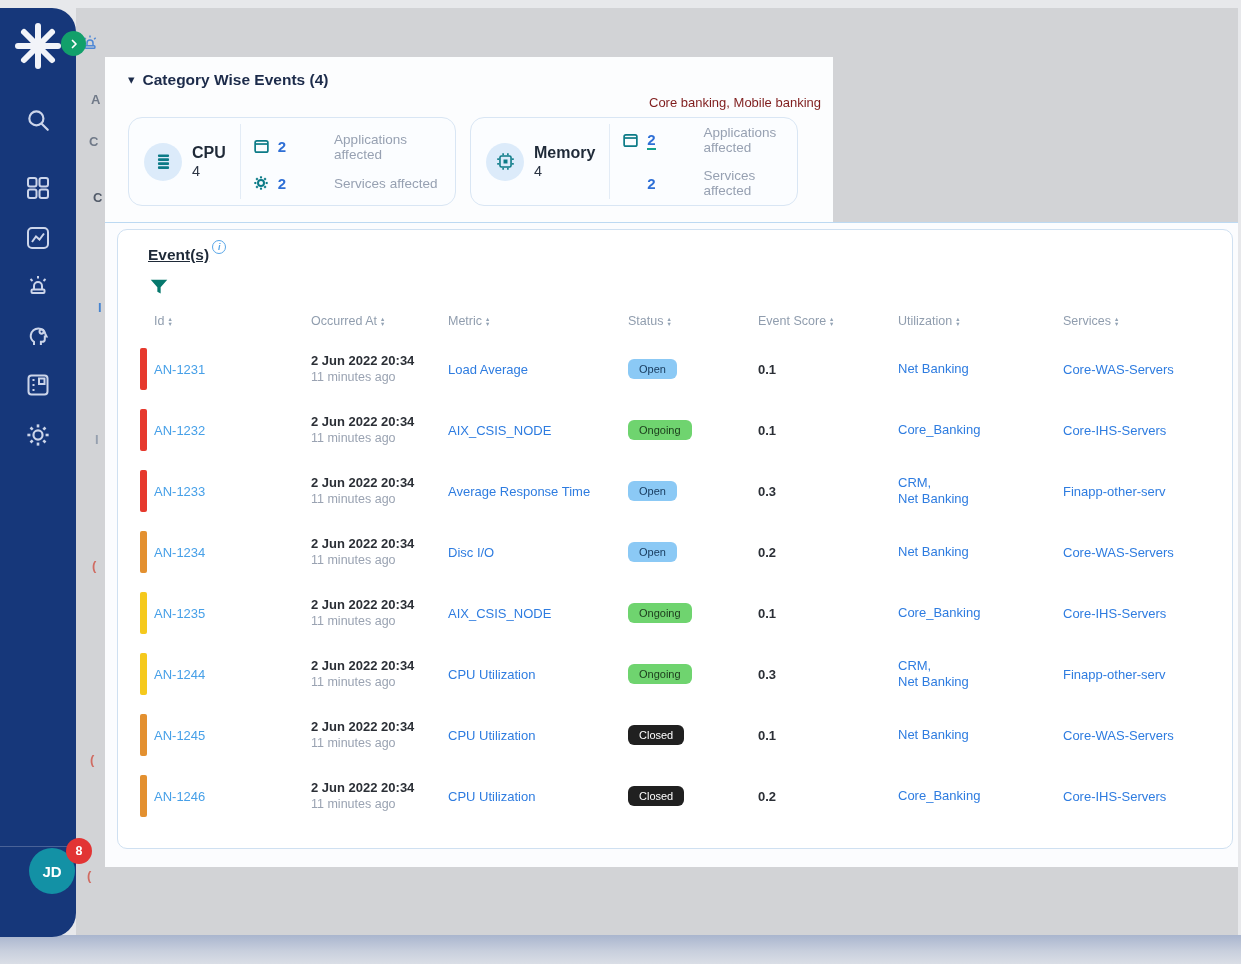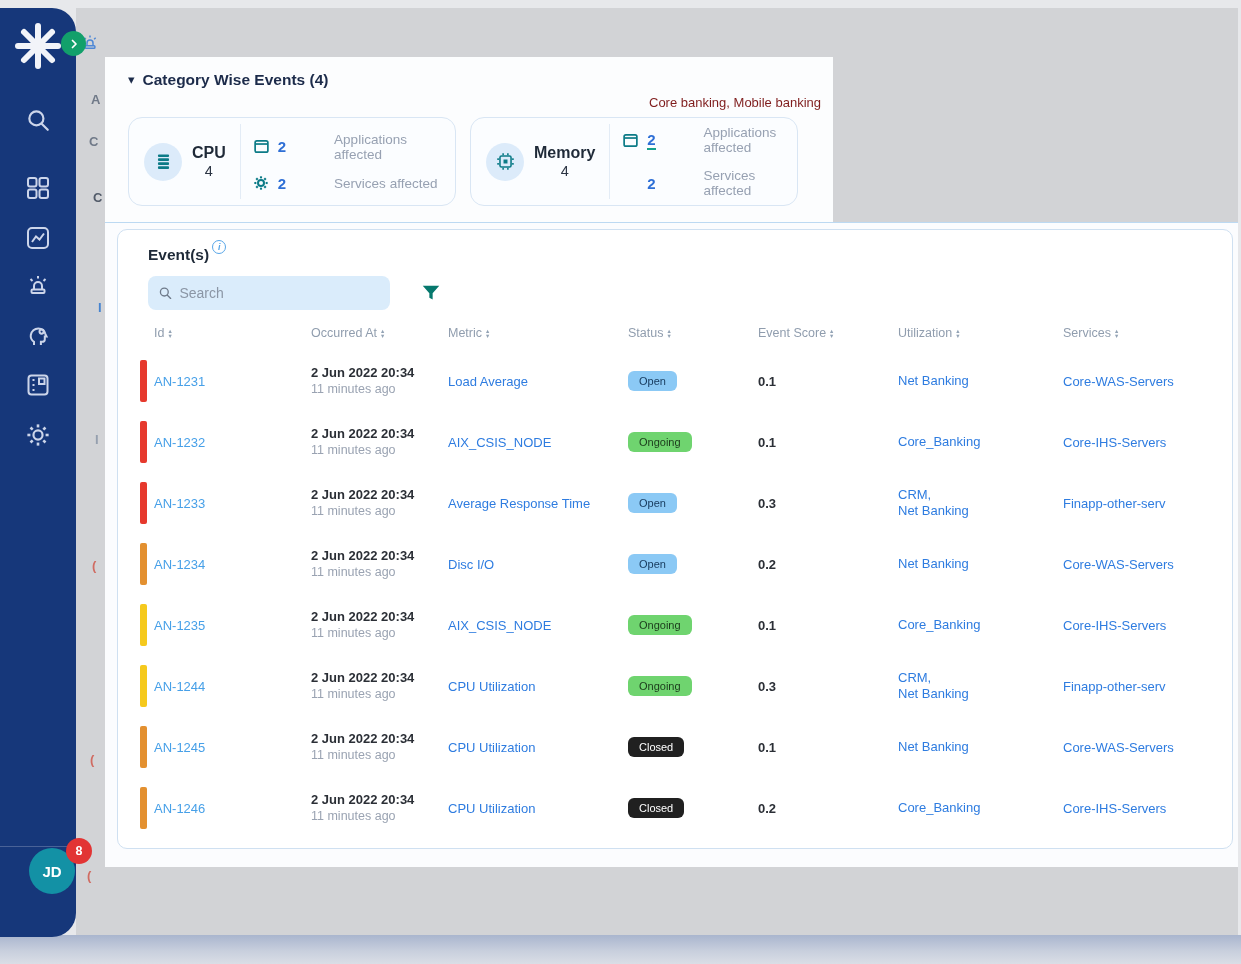--- a/index.html
+++ b/index.html
@@ -28,38 +28,38 @@
     background:#fbfcfe; border-top:1px solid #bcd9f2; }
 
   
   .cat-head { position:absolute; left:23px; top:14px; display:flex; align-items:center; gap:8px; cursor:pointer; }
   .cat-head .chev { color:#1c2b4a; font-size:13px; transform:translateY(-1px); }
   .cat-head .lbl { color:#1c2b4a; font-size:15.5px; font-weight:700; }
   .cat-tooltip { position:absolute; top:38px; left:540px; width:180px; text-align:center; color:#7f1d1d; font-size:13px; }
   .cards-row { position:absolute; left:23px; top:60px; display:flex; gap:14px; }
   .cat-card { width:328px; height:89px; background:#fbfdff; border:1.5px solid #d9e6f4; border-radius:14px;
     display:flex; align-items:center; }
-  .cc-left { display:flex; align-items:center; gap:10px; padding-left:15px;text-align:center; }
+  .cc-left { display:flex; align-items:center; gap:10px; padding-left:15px; }
   .cc-ico { width:38px; height:38px; border-radius:50%; background:#dcebfa; display:flex; align-items:center; justify-content:center; color:#0c7b87; flex:0 0 38px; }
   .cc-name { font-size:16px; font-weight:700; color:#1f2a38; }
   .cc-count { font-size:14.5px; color:#2b3443; margin-top:1px; }
   .cc-div { width:1px; align-self:stretch; margin:6px 12px 6px 14px; background:#e3ecf6; }
   .cc-stats { display:flex; flex-direction:column; gap:13px; }
   .cc-stat { display:flex; align-items:center; gap:8px; }
   .cc-stat .ic { width:17px; display:flex; color:#0c7b87; }
   .cc-stat .ic.empty { visibility:hidden; }
   .cc-stat .val { color:#2e6fd6; font-size:15px; font-weight:700; }
   .cc-stat .val.u { border-bottom:2px solid #15a08c; }
   .cc-stat .lab { color:#97a1b2; font-size:13.5px;margin-left:40px; }
 
   
   .events-card { position:absolute; left:12px; top:6px; width:1116px; height:620px;
     background:#ffffff; border:1px solid #cfe0f1; border-radius:10px; overflow:hidden; }
   .ev-title-row { margin:16px 0 0 30px; display:flex; }
-  .ev-title { font-size:15.5px; font-weight:700; color:#1f2a38; }
+  .ev-title { font-size:15.5px; font-weight:700; color:#1f2a38;text-decoration:underline; }
   .info-ico { width:14px; height:14px; border:1.4px solid #58a6e8; color:#58a6e8; border-radius:50%;
     font-size:9px; display:flex; align-items:center; justify-content:center; margin:-6px 0 0 3px; font-style:italic; font-weight:700;}
   .search-row { margin:12px 0 6px 30px; display:flex; align-items:center; gap:30px; }
   .search-box { width:242px; height:34px; background:#daecfb; border-radius:8px; display:flex; align-items:center; padding:0 10px; gap:7px; }
   .search-box input { border:none; outline:none; background:transparent; font-size:14px; color:#44505f; width:100%;
     font-family:"Liberation Sans","DejaVu Sans",sans-serif; }
   .search-box input::placeholder { color:#8b96a5; }
   .funnel { display:flex; cursor:pointer; }
 
   .t-head, .t-row { display:grid; grid-template-columns:157px 137px 180px 130px 140px 165px auto;
@@ -212,27 +212,20 @@
       </div>
   </div>
 
   <div class="events-area">
     <div class="events-card">
       <div class="ev-title-row">
         <span class="ev-title">Event(s)</span>
         <span class="info-ico">i</span>
       </div>
       <div class="search-row">
-        <div class="search-box">
-          <svg width="16" height="16" viewBox="0 0 24 24" fill="none" stroke="#6e7a8a" stroke-width="2.2">
-            <circle cx="10.5" cy="10.5" r="6.5"></circle>
-              <line x1="15.6" y1="15.6" x2="21" y2="21" stroke-linecap="round"></line>
-          </svg>
-          <input type="text" placeholder="Search" style="">
-        </div>
         <span class="funnel">
           <svg width="22" height="22" viewBox="0 0 24 24">
               <path d="M3 4h18l-7.2 8.2V19l-3.6-1.8v-5Z" fill="#06786d"></path>
             </svg>
         </span>
       </div>
       <div class="t-head" id="t-head">
           <div class="th">
             <span>Id</span>
             <span class="sort">

